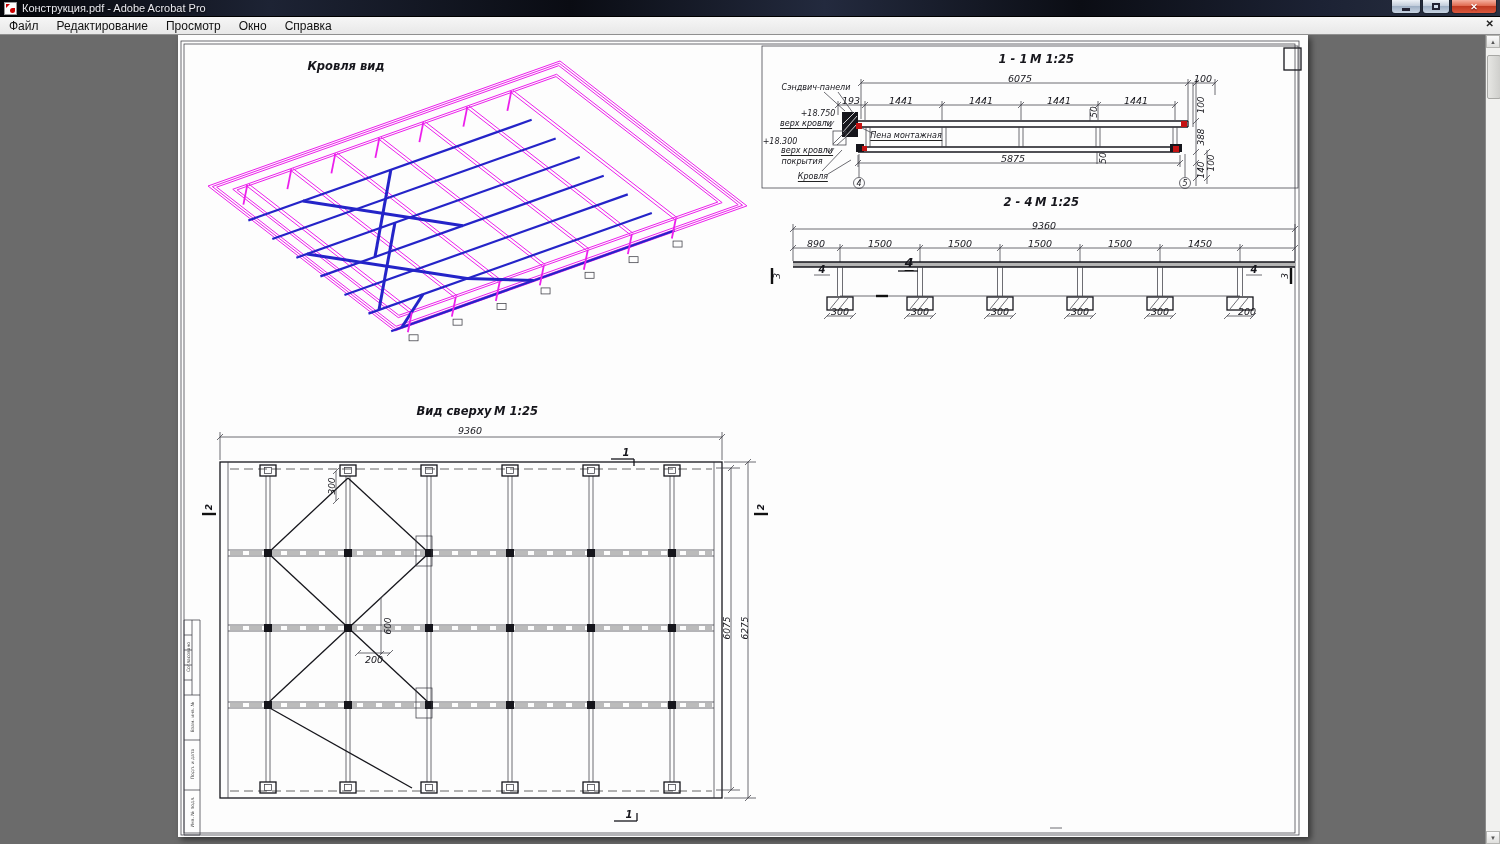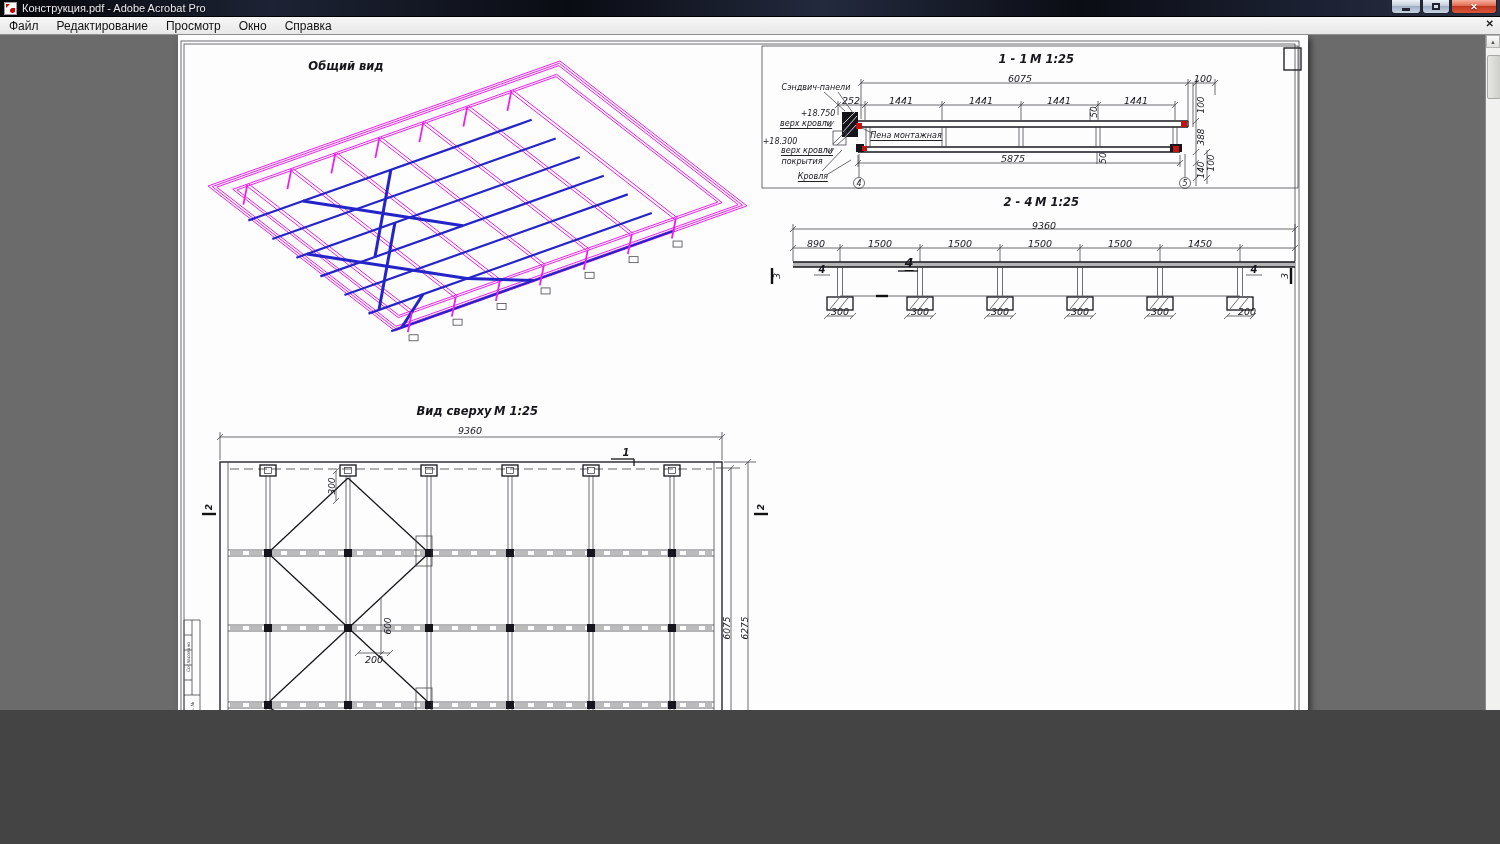--- a/index.html
+++ b/index.html
@@ -1,16 +1,16 @@
 <!DOCTYPE html>
 <html><head>
 <meta charset="utf-8">
 <style>
   html,body{margin:0;padding:0;background:#444;}
-  .screen{position:relative;width:1500px;height:710px;overflow:hidden;font-family:"Liberation Sans",sans-serif;background:#6b6b6b;}
+  .screen{position:relative;width:1500px;height:844px;overflow:hidden;font-family:"Liberation Sans",sans-serif;background:#6b6b6b;}
   
   .titlebar{position:absolute;left:0;top:0;width:1500px;height:16px;
     background:linear-gradient(90deg,#05060a,#1d2334 18%,#0a0c13 38%,#232a3e 55%,#0b0d14 72%,#1c2234 88%,#2a3142);
     border-bottom:1px solid #000;display:flex;align-items:center;z-index:9;}
   .pdficon{width:11px;height:11px;margin:0 5px 0 4px;background:#fff;border:1px solid #999;position:relative;flex:0 0 auto;}
   .pdficon i{position:absolute;left:1px;top:1px;width:0;height:0;border-left:4px solid #c00;border-bottom:4px solid transparent;}
   .pdficon b{position:absolute;right:1px;bottom:1px;width:5px;height:5px;background:#c00;border-radius:50% 0 50% 50%;}
   .wtitle{color:#e8e8ee;font-size:11px;text-shadow:0 1px 2px #000;white-space:nowrap;}
   .winbtns{position:absolute;right:3px;top:0;display:flex;gap:1px;}
   .wbtn{height:13px;border:1px solid #1c2330;border-top:none;border-radius:0 0 4px 4px;
@@ -445,26 +445,26 @@
         <line x1="724" y1="462" x2="756" y2="462" class="t"></line>
         <line x1="724" y1="798" x2="756" y2="798" class="t"></line>
         <line x1="748" y1="462" x2="748" y2="798" class="t"></line>
         <line x1="745" y1="465" x2="751" y2="459" class="t"></line>
         <line x1="745" y1="801" x2="751" y2="795" class="t"></line>
         <line x1="202" y1="514" x2="216" y2="514" class="k2"></line>
         <line x1="754" y1="514" x2="768" y2="514" class="k2"></line>
       </g>
     </svg>
   <div id="labels">
-      <span class="lbl tt" style="left: 346px; top: 66px;">Общий вид</span>
+      <span class="lbl tt" style="left: 346px; top: 66px;">Кровля вид</span>
       <span class="lbl tt" style="left: 1013px; top: 59px;">1 - 1</span>
       <span class="lbl tt" style="left: 1052px; top: 59px;">М 1:25</span>
       <span class="lbl d" style="left: 1020px; top: 78px;">6075</span>
       <span class="lbl d" style="left: 1203px; top: 78px;">100</span>
-      <span class="lbl d" style="left: 851px; top: 100px;">252</span>
+      <span class="lbl d" style="left: 851px; top: 100px;">193</span>
       <span class="lbl d" style="left: 901px; top: 100px;">1441</span>
       <span class="lbl d" style="left: 981px; top: 100px;">1441</span>
       <span class="lbl d" style="left: 1059px; top: 100px;">1441</span>
       <span class="lbl d" style="left: 1136px; top: 100px;">1441</span>
       <span class="lbl dr" style="left: 1094px; top: 112px;">50</span>
       <span class="lbl dr" style="left: 1103px; top: 158px;">50</span>
       <span class="lbl d" style="left: 1013px; top: 158px;">5875</span>
       <span class="lbl dr" style="left: 1201px; top: 105px;">100</span>
       <span class="lbl dr" style="left: 1201px; top: 137px;">388</span>
       <span class="lbl dr" style="left: 1201px; top: 170px;">140</span>

